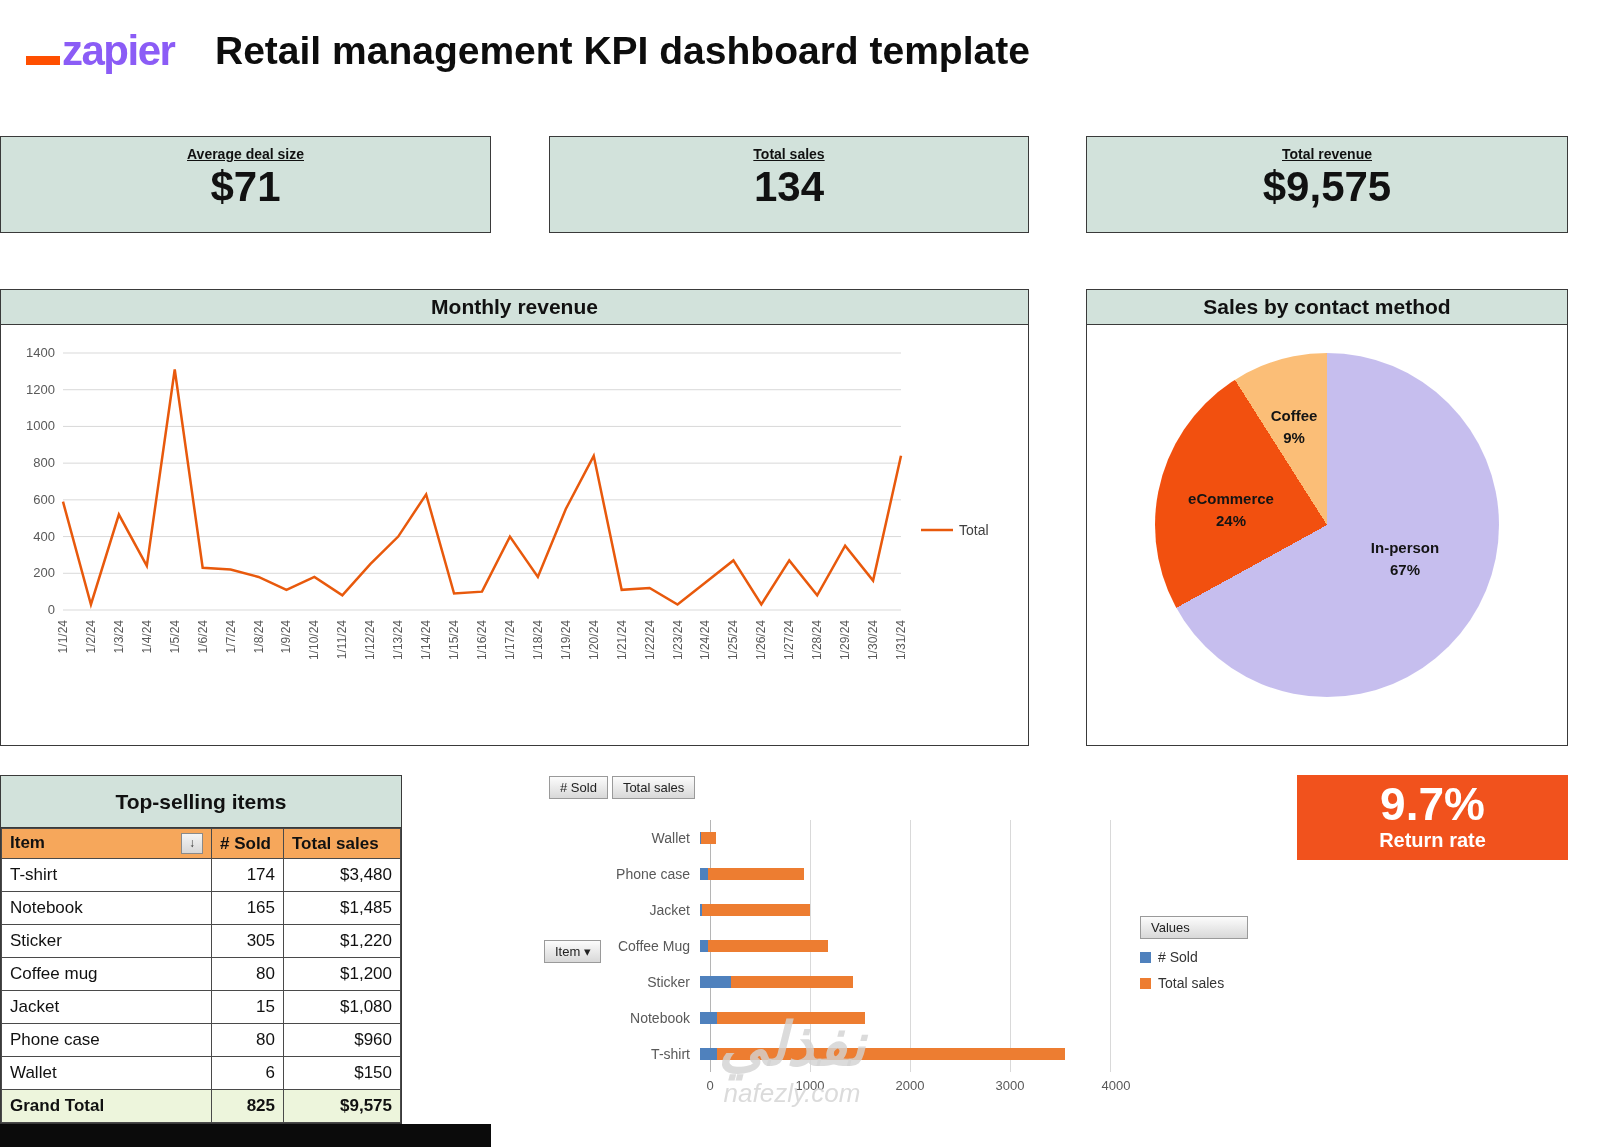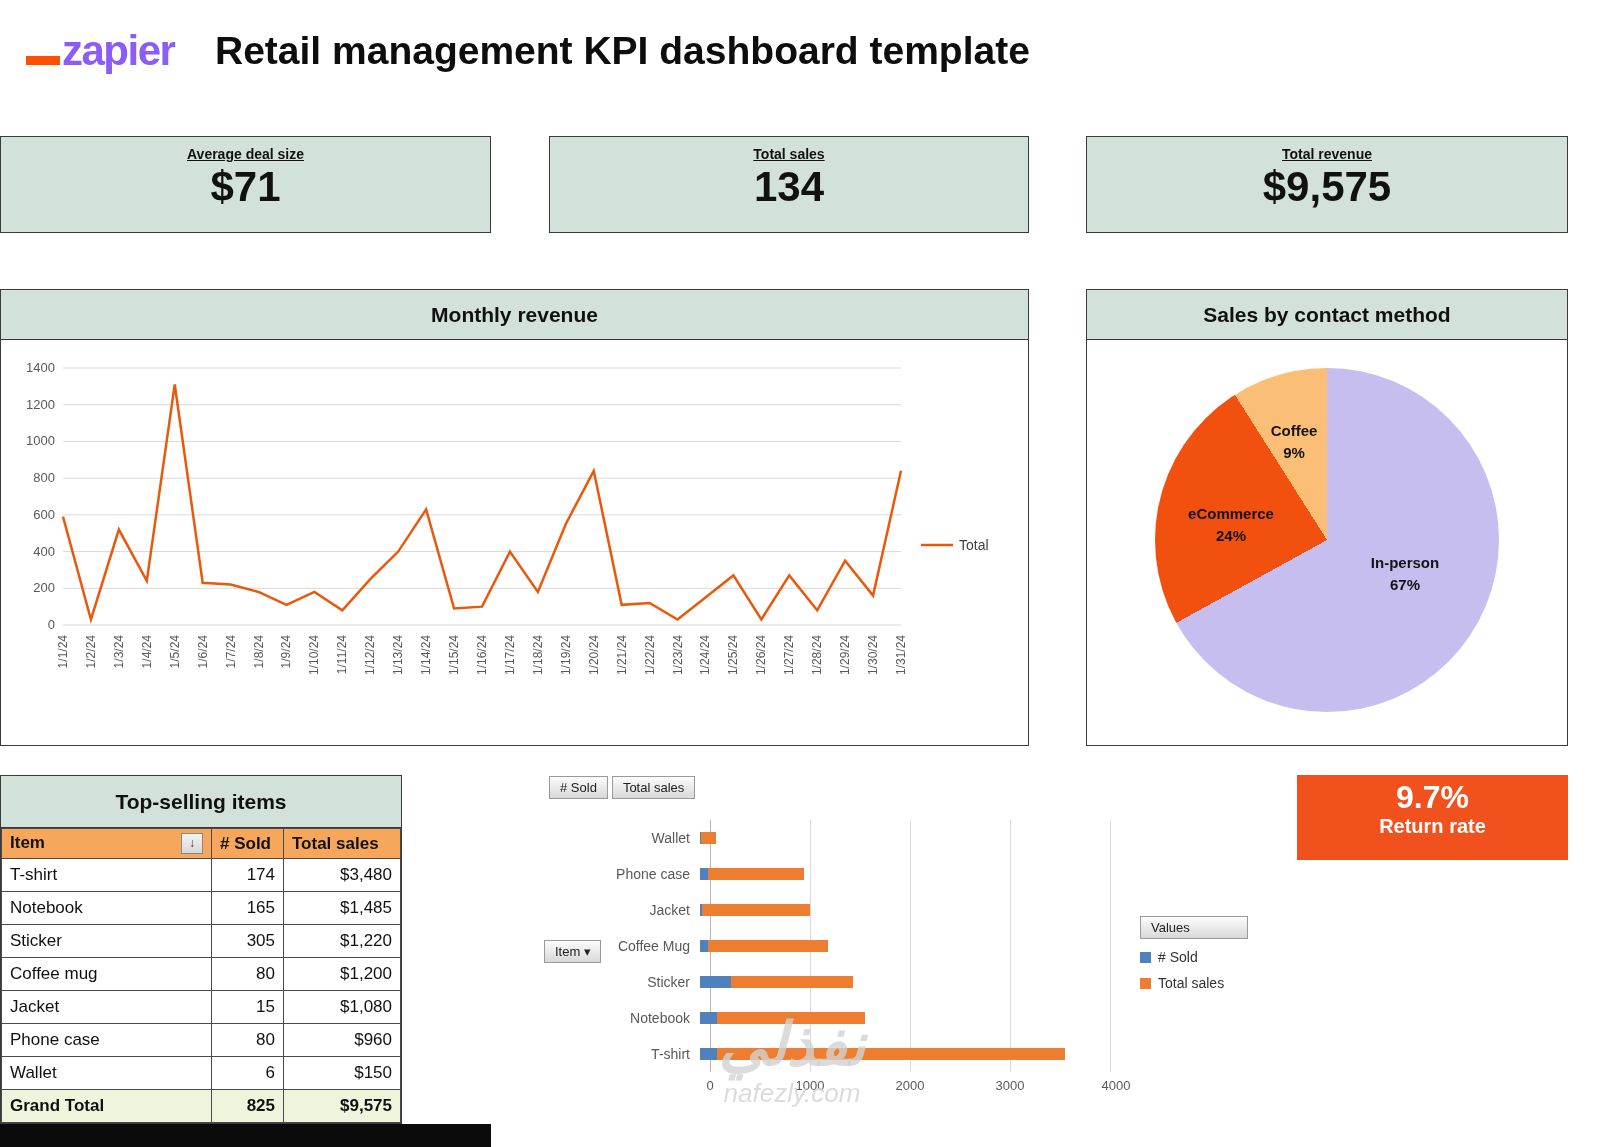--- a/index.html
+++ b/index.html
@@ -22,21 +22,21 @@
   
   .kpi-card { position:absolute; top:136px; height:97px; background:#d2e2db; border:1px solid #3a3a3a; text-align:center; padding-top:9px; }
   .kpi-card.c1 { left:0px; width:491px; }
   .kpi-card.c2 { left:549px; width:480px; }
   .kpi-card.c3 { left:1086px; width:482px; }
   .kpi-label { font-size:14px; font-weight:bold;text-decoration:underline; }
   .kpi-value { font-size:42px; font-weight:bold; margin-top:1px; }
 
   
   .panel { position:absolute; border:1px solid #3a3a3a; background:#fff; }
-  .panel-header { height:50px; background:#d2e2db; border-bottom:1px solid #3a3a3a; display:flex; align-items:center; justify-content:center; font-size:21px; font-weight:bold; }
+  .panel-header { height:35px; background:#d2e2db; border-bottom:1px solid #3a3a3a; display:flex; align-items:center; justify-content:center; font-size:21px; font-weight:bold; }
   .panel-monthly { left:0px; top:289px; width:1029px; height:457px; }
   .panel-pie { left:1086px; top:289px; width:482px; height:457px; }
   .panel-table { left:0px; top:775px; width:402px; height:349px; }
   .panel-body { position:relative; width:100%; }
 
   
   .pie { position:absolute; left:50%; top:28px; transform:translateX(-50%); width:344px; height:344px; border-radius:50%; }
   .pie-label { position:absolute; transform:translate(-50%,-50%); text-align:center; font-size:15px; font-weight:bold; color:#141414; line-height:1.45; }
   .pie-label.inperson { left:318px; top:234px; }
   .pie-label.ecommerce { left:144px; top:185px; }
@@ -70,21 +70,21 @@
   .hbar-tick { position:absolute; transform:translateX(-50%); font-size:13px; color:#595959; }
 
   
   .values-legend { position:absolute; left:1140px; top:916px; width:108px; }
   .values-chip { width:100%; text-align:left; }
   .legend-item { display:flex; align-items:center; gap:7px; margin-top:10px; font-size:14px; color:#333; }
   .legend-swatch { width:11px; height:11px; flex:0 0 11px; }
 
   
   .return-card { position:absolute; left:1297px; top:775px; width:271px; height:85px; background:#F1521D; color:#fff; text-align:center; padding-top:6px; }
-  .return-value { font-size:32px; font-weight:bold; line-height:1.0; }
+  .return-value { font-size:46px; font-weight:bold; line-height:1.0; }
   .return-label { font-size:20px; font-weight:bold; margin-top:2px; }
 
   
   .watermark { position:absolute; left:612px; top:1012px; width:360px; text-align:center; color:rgba(210,210,210,0.8); pointer-events:none; z-index:6;font-style:italic; }
   .watermark .wm1 { font-size:60px; font-weight:bold; line-height:1.1; }
   .watermark .wm2 { font-size:26px; }
 </style>
 </head>
 <body>
 

